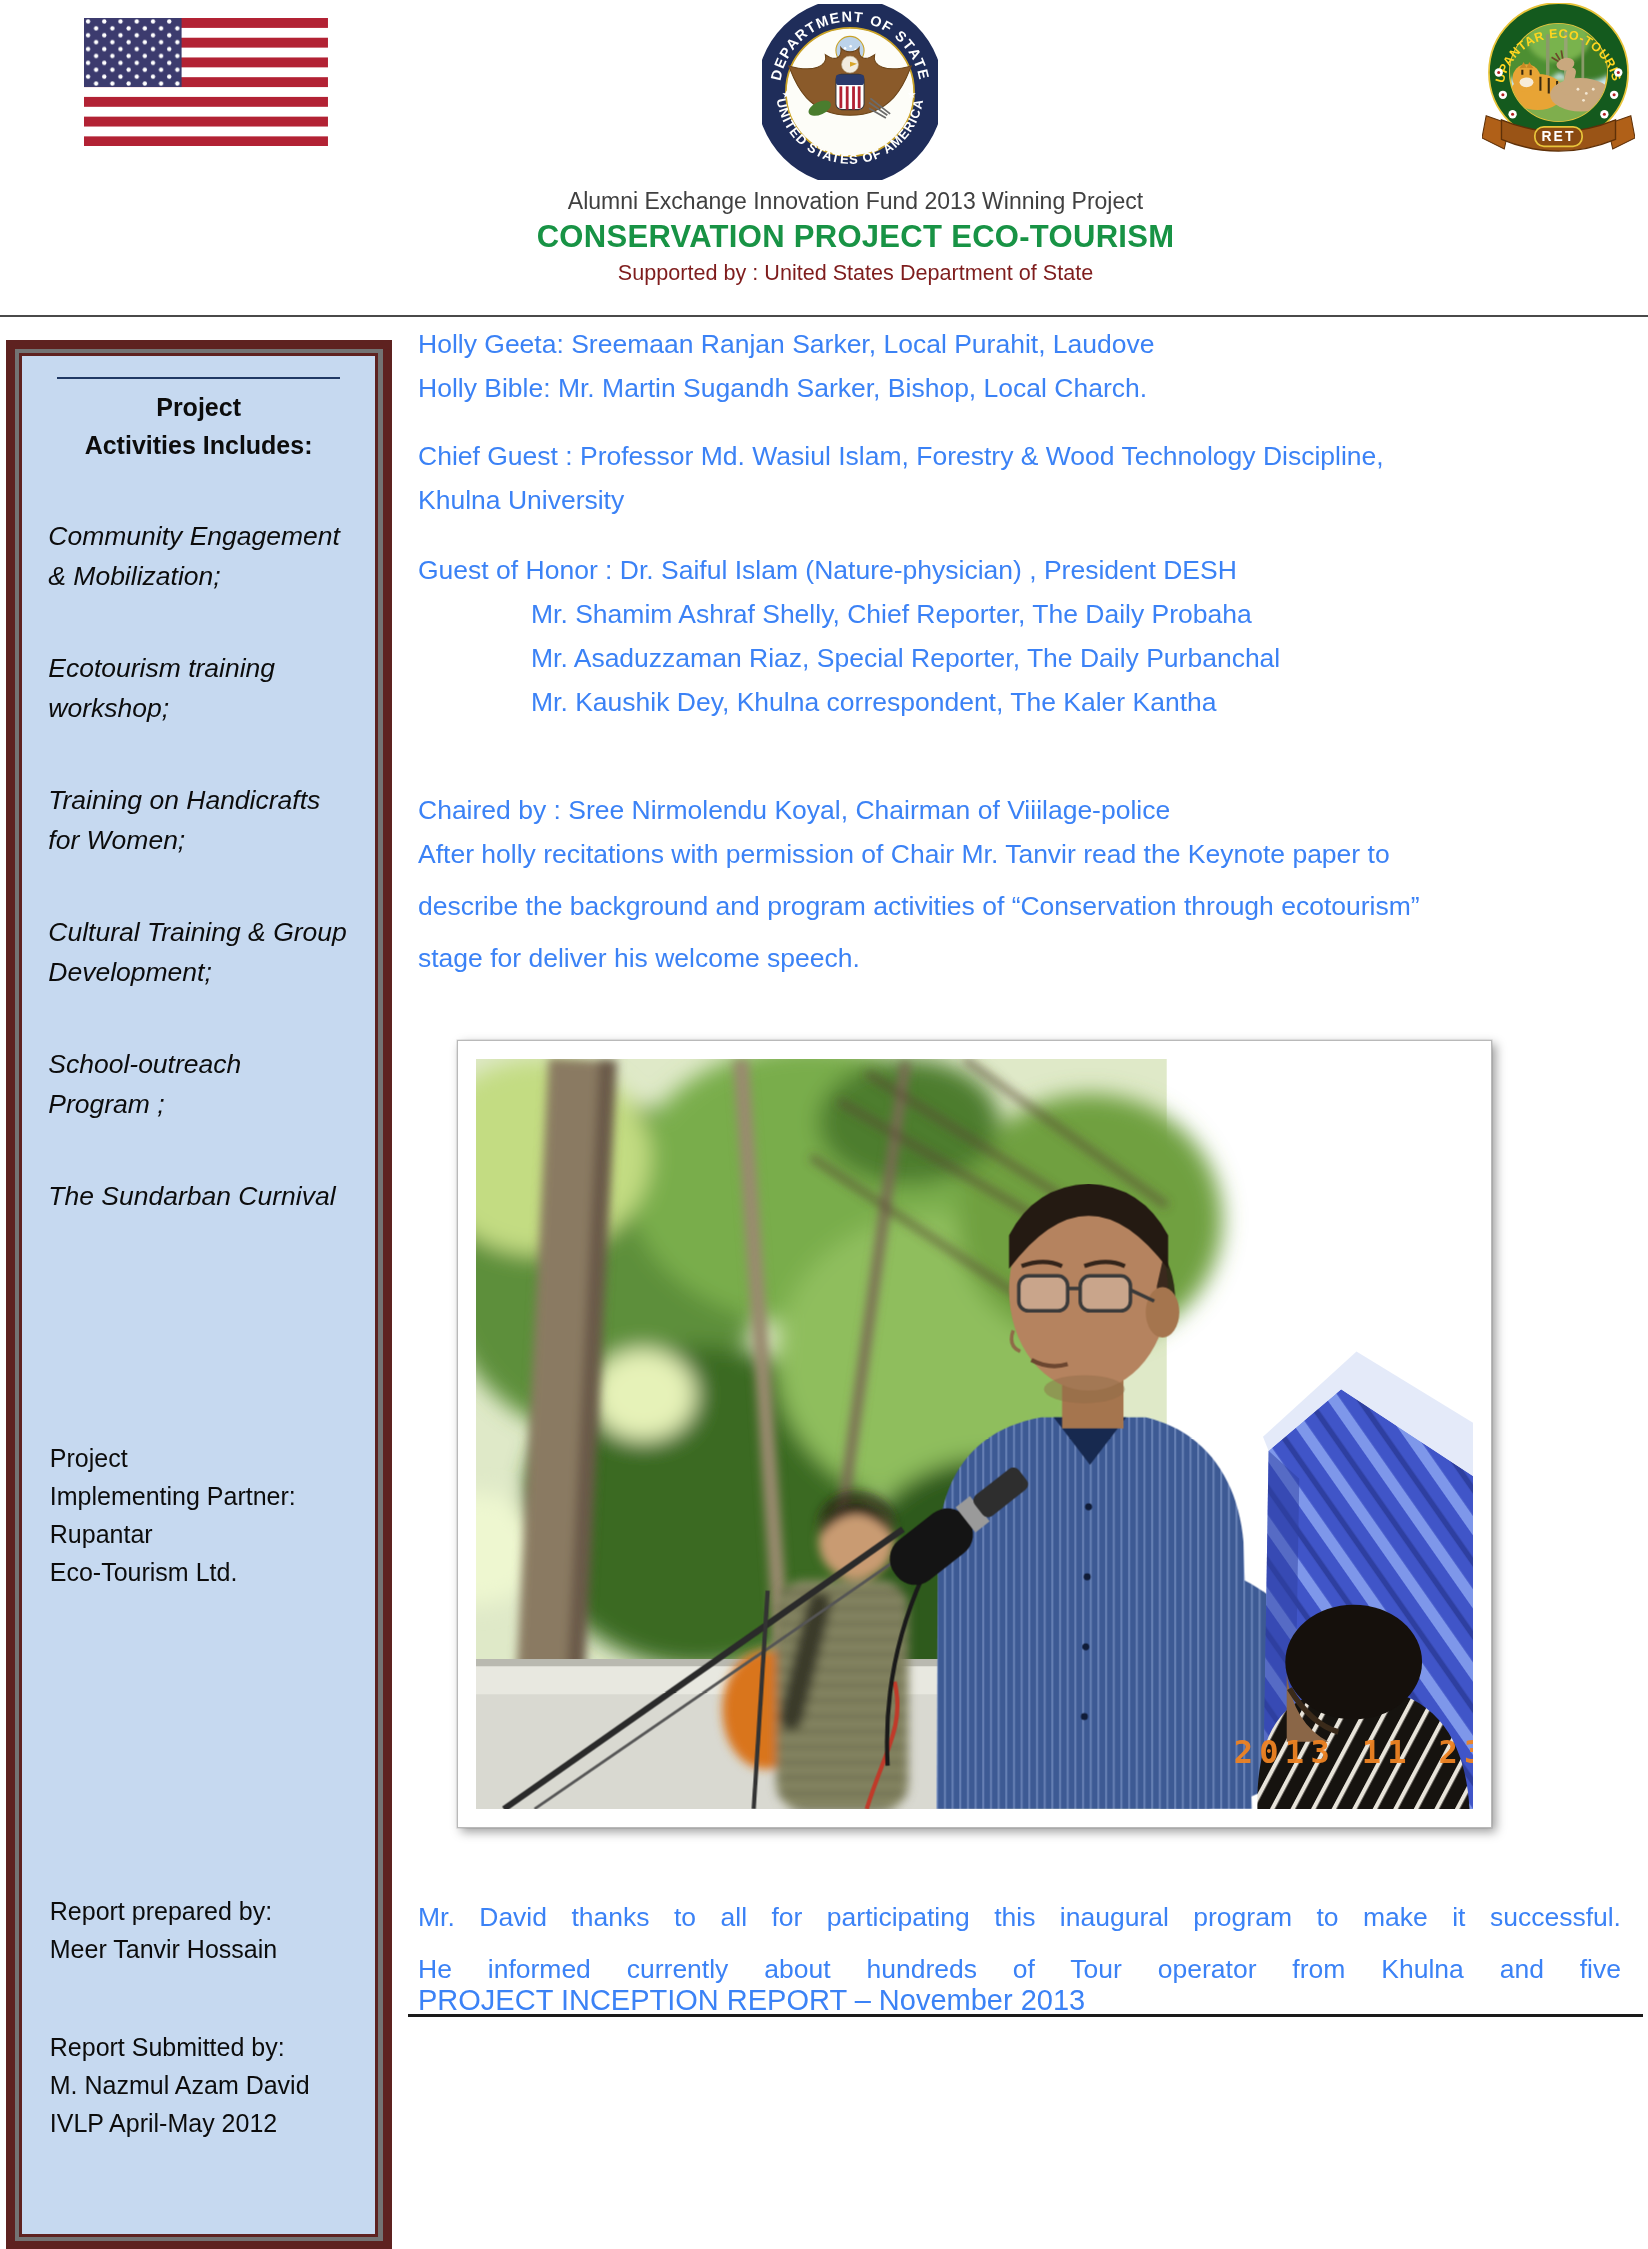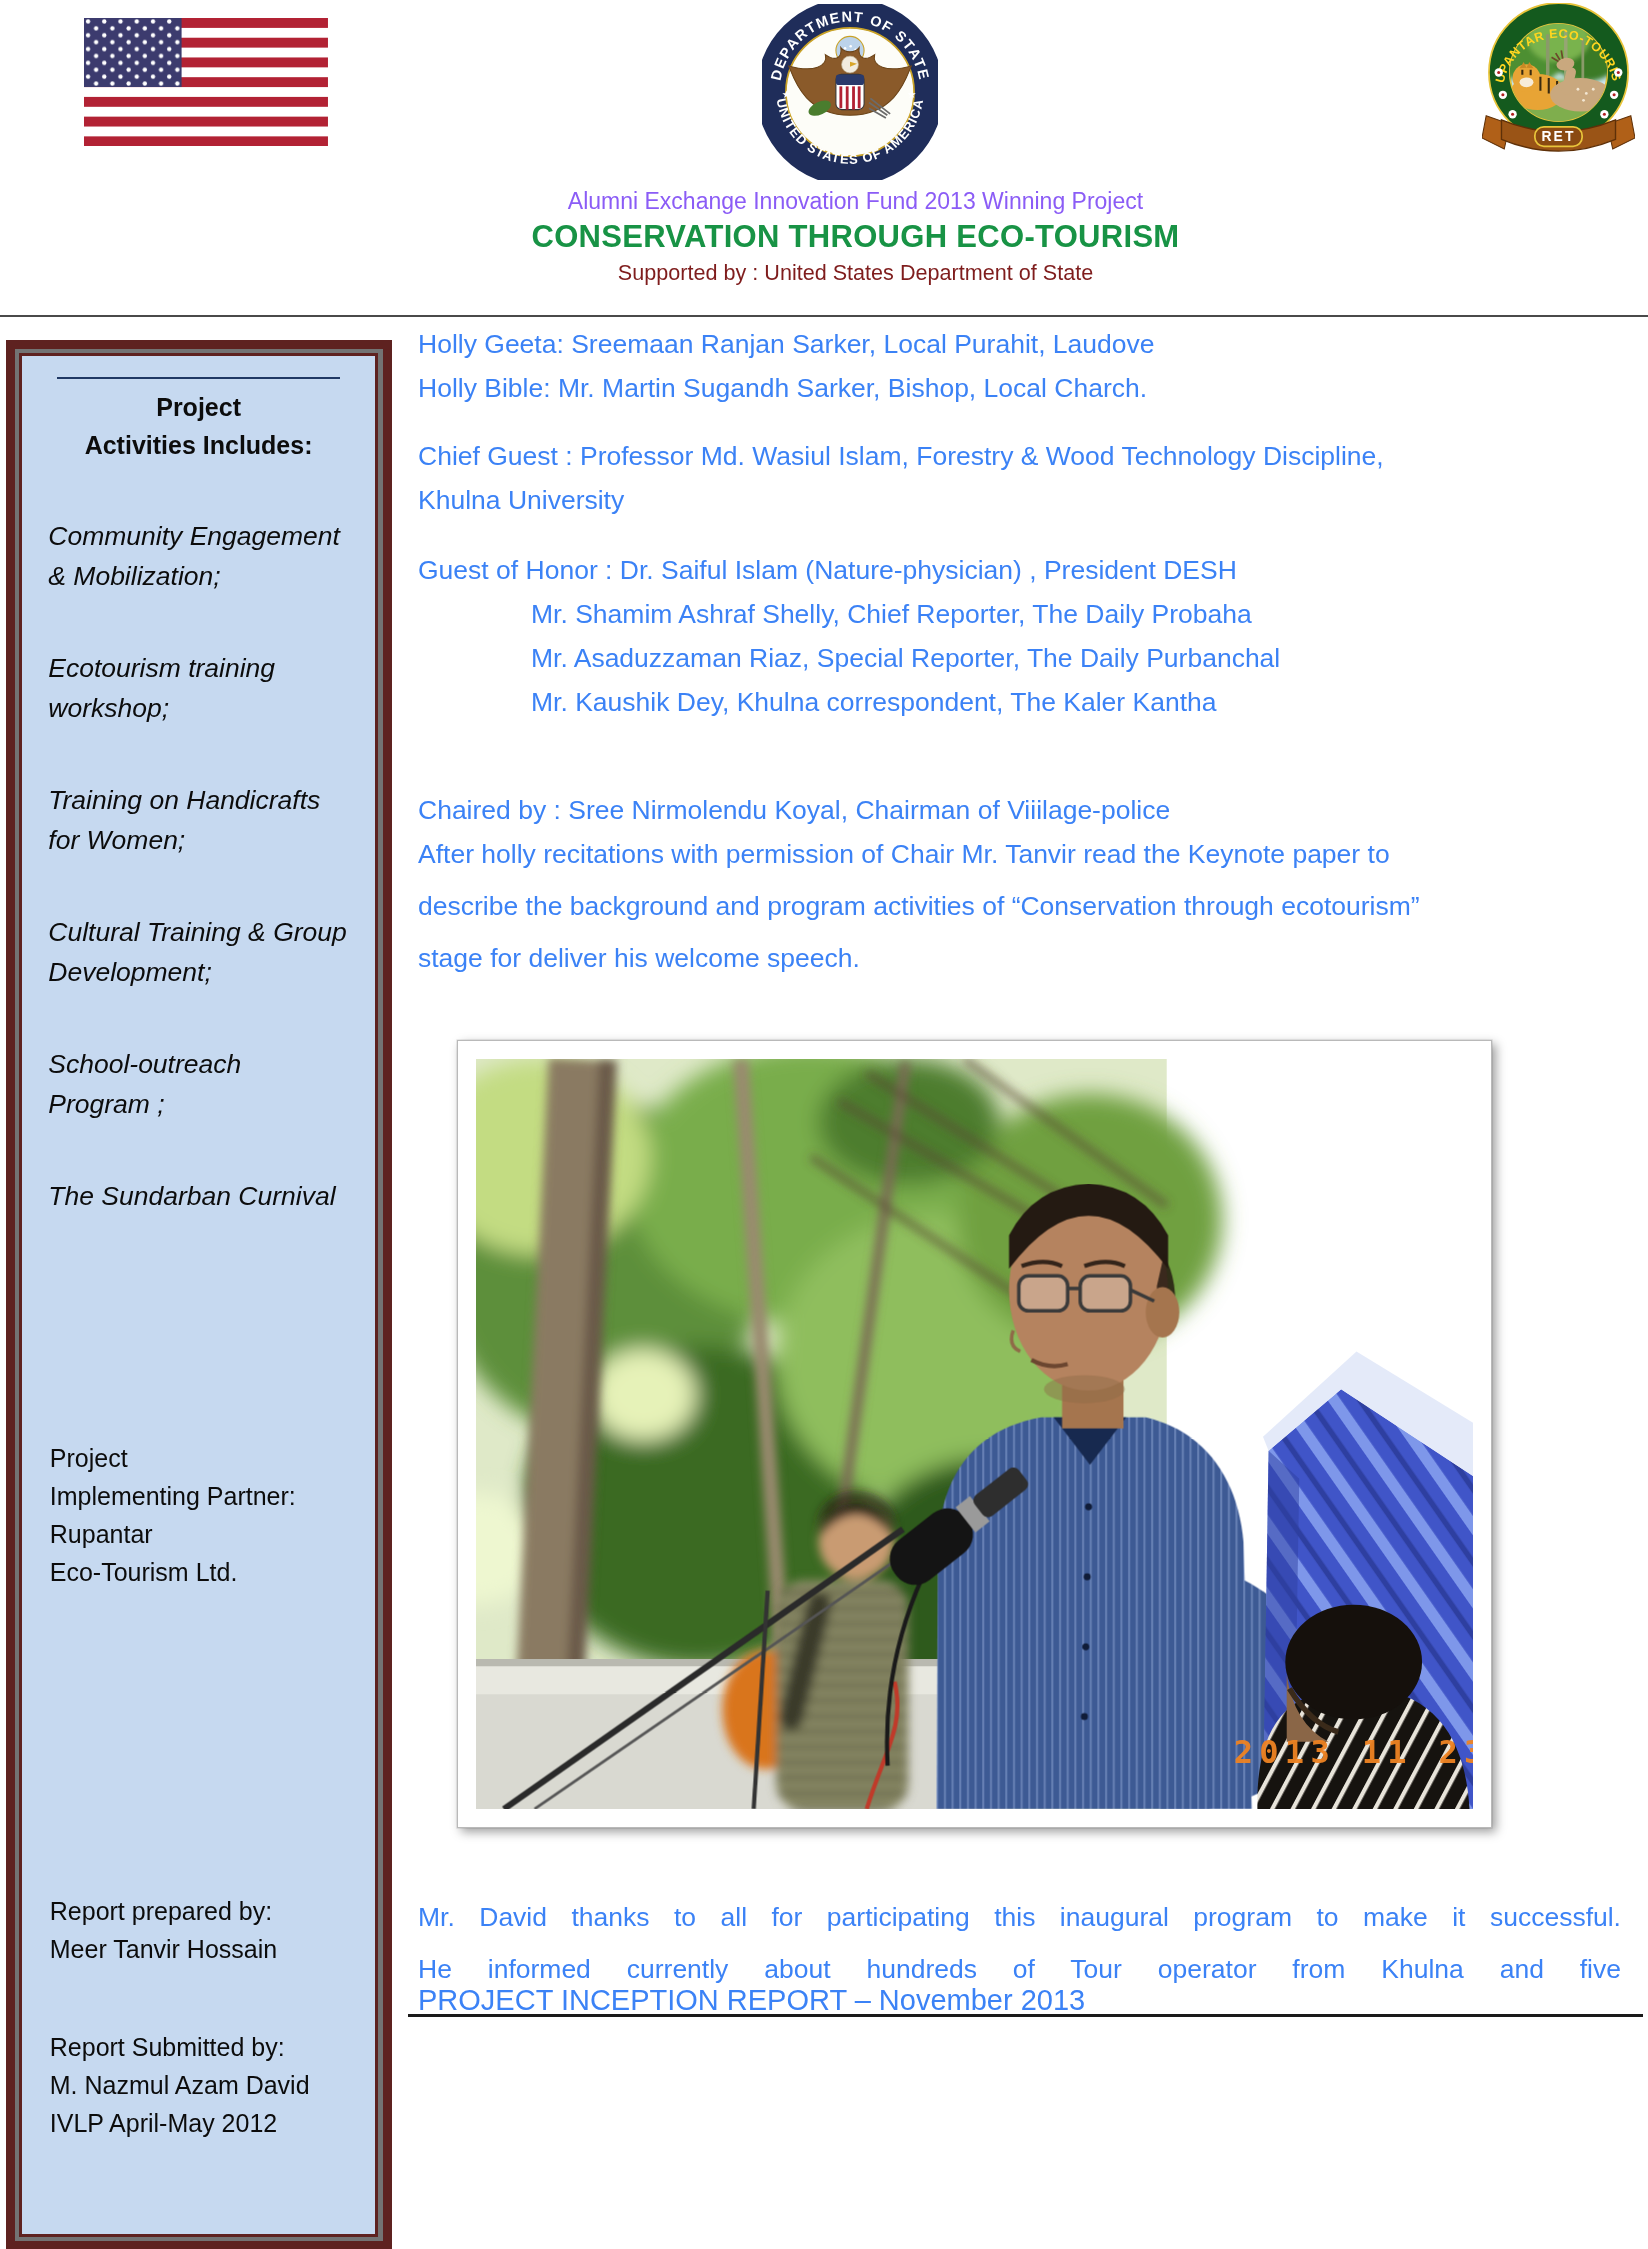--- a/index.html
+++ b/index.html
@@ -3,21 +3,21 @@
 <meta charset="utf-8">
 <style>
   html,body{margin:0;padding:0;background:#888;}
   .page{position:relative;width:1648px;height:2250px;background:#ffffff;overflow:hidden;
         font-family:"Liberation Sans",sans-serif;color:#111;}
   
   .flag{position:absolute;left:84px;top:18px;width:244px;height:129px;}
   .seal{position:absolute;left:762px;top:4.2px;width:176px;height:176px;}
   .retlogo{position:absolute;left:1482px;top:2.8px;width:153px;height:165px;}
   .title-block{position:absolute;left:63px;right:0;top:185px;text-align:center;}
-  .hdr-line1{font-size:23px;line-height:32px;color:#8b5cf6;}
+  .hdr-line1{font-size:23px;line-height:32px;color:#404040;}
   .hdr-line2{font-size:31px;line-height:40px;font-weight:bold;color:#189345;letter-spacing:0.3px;}
   .hdr-line3{font-size:21.6px;line-height:31px;color:#7f1d1d;}
   .top-rule{position:absolute;left:0;top:315px;width:1648px;height:2.1px;background:#4a4a4a;}
   
   .sidebar{position:absolute;left:5.6px;top:340px;width:386px;height:1910px;box-sizing:border-box;
            border:9.8px solid #5E2220;background:#737373;padding:4.2px;}
   .sidebar-inner{position:relative;box-sizing:border-box;width:100%;height:100%;
                  border:3.5px solid #5E2220;background:#C6D9F0;padding:0 26.5px;}
   .sb-rule{margin:21px auto 0;width:94%;border-top:2.1px solid #1F3864;}
   .sb-heading{margin-top:8.4px;font-size:25px;font-weight:bold;line-height:38px;text-align:center;color:#0c0c0c;}
@@ -190,21 +190,21 @@
       <polygon points="6,162 40,174 32,210 0,194" fill="#b06018" stroke="#5e3008" stroke-width="1.5"></polygon>
       <polygon points="214,162 180,174 188,210 220,194" fill="#b06018" stroke="#5e3008" stroke-width="1.5"></polygon>
       <path d="M 28 168 Q 110 202 192 168 L 192 196 Q 110 230 28 196 Z" fill="#9a5416" stroke="#5e3008" stroke-width="2"></path>
       <rect x="76" y="178" width="68" height="28" rx="13" fill="#8a4a12" stroke="#e8c43a" stroke-width="2.5"></rect>
       <text x="110" y="199" text-anchor="middle" font-size="20" font-weight="bold" fill="#ffffff" letter-spacing="3" font-family="Liberation Sans, sans-serif">RET</text>
     </svg>
   </div>
 
   <div class="title-block">
     <div class="hdr-line1">Alumni Exchange Innovation Fund 2013 Winning Project</div>
-    <div class="hdr-line2">CONSERVATION THROUGH ECO-TOURISM</div>
+    <div class="hdr-line2">CONSERVATION PROJECT ECO-TOURISM</div>
     <div class="hdr-line3">Supported by : United States Department of State</div>
   </div>
   <div class="top-rule"></div>
 
   <div class="sidebar">
     <div class="sidebar-inner">
       <div class="sb-rule"></div>
       <div class="sb-heading">
         <div>Project</div>
         <div>Activities Includes:</div>

